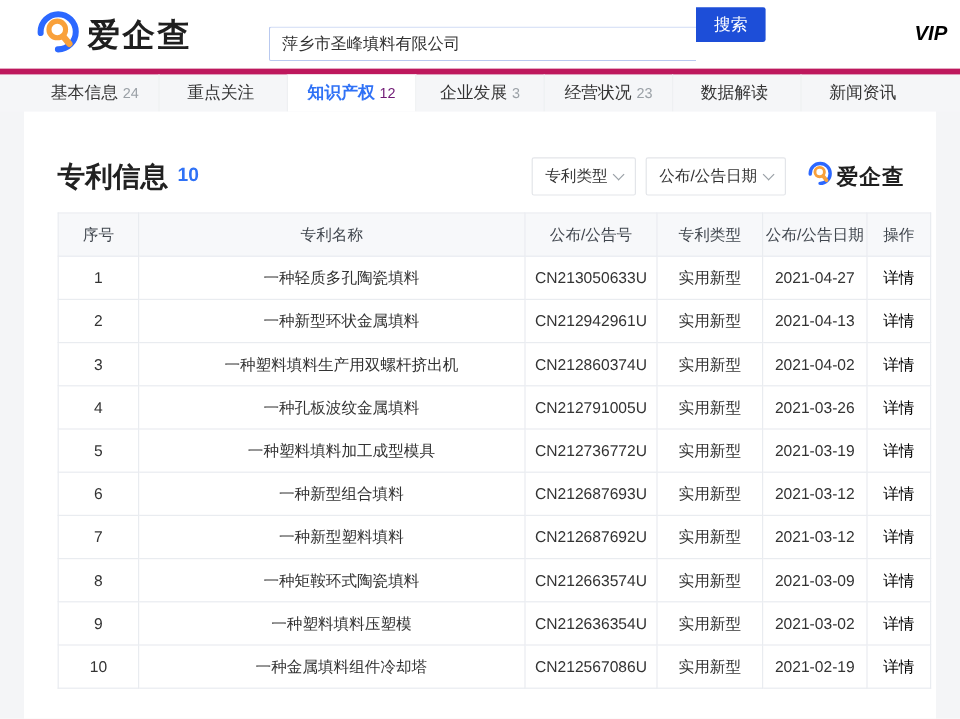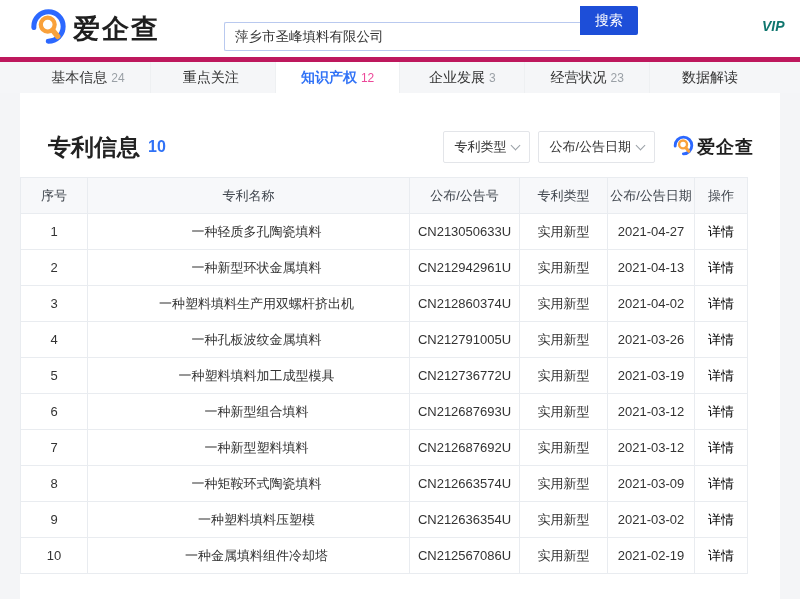--- a/index.html
+++ b/index.html
@@ -31,38 +31,38 @@
   }
   .search-btn {
     width: 58px; height: 29px; border: none;
     background: #1d4ed8; color: #fff; font-size: 14px;
     cursor: pointer; border-radius: 0 2px 2px 0;
     font-family: inherit;
   }
   .vip {
     position: absolute; right: 0; top: 18px;
     width: 38px; overflow: hidden; white-space: nowrap;
-    font-size: 14px; font-weight: bold; font-style: italic;
-    color: #0f766e;
+    font-size: 17px; font-weight: bold; font-style: italic;
+    color: #000000;
   }
   
   .tabbar {
     height: 36px; background: #f5f6f8;
     border-top: 5px solid #be185d;
     display: flex; padding: 0 26px;
   }
   .tab {
     flex: 1; display: flex; align-items: center; justify-content: center;
     font-size: 14px; color: #333; cursor: pointer; gap: 4px;
     border-right: 1px solid #eef0f2;
   }
   .tab:last-child { border-right: none; }
   .tab .cnt { font-size: 12px; color: #9aa0a6; }
   .tab.active { background: #fff; color: #3072f6; font-weight: bold; }
-  .tab.active .cnt { color: #ec4899; font-weight: normal; text-align: right; }
+  .tab.active .cnt { color: #701a75; font-weight: normal; text-align: right; }
   
   .card {
     position: absolute; left: 20px; top: 93px;
     width: 760px; height: 506px; background: #fff;
   }
   .section-head {
     display: flex; align-items: center;
     margin: 38px 26px 14px 28px;
   }
   .section-title { font-size: 23px; font-weight: bold; color: #222; }
@@ -78,21 +78,21 @@
   .caret {
     width: 7px; height: 7px; margin-top: -4px;
     border-right: 1.5px solid #9aa0a6; border-bottom: 1.5px solid #9aa0a6;
     transform: rotate(45deg); display: inline-block;
   }
   .watermark { display: flex; align-items: center; margin-left: 10px; }
   .watermark svg { width: 21px; height: 21px; }
   .watermark-text { font-size: 18px; font-weight: bold; color: #1f1f1f; margin-left: 3px; letter-spacing: 1px; }
   
   table {
-    width: 727px;
+    margin-left: 28px; width: 727px;
     border-collapse: collapse; table-layout: fixed;
     font-size: 13px;
     padding-left: 24px;
   }
   th, td { border: 1px solid #e9ecf0; height: 36px; text-align: center; color: #333; font-weight: normal; }
   thead th { background: #f7f8fa; color: #40464e; }
   td.name, th.name { text-align: center; padding-left: 16px; }
   td.action a { color: #000000; text-decoration: none; cursor: pointer; }
   col.c-no    { width: 67px; }
   col.c-name  { width: 322px; }
@@ -138,20 +138,24 @@
   <div class="tab">
     <span>企业发展</span>
     <span class="cnt">3</span>
   </div>
   <div class="tab">
     <span>经营状况</span>
     <span class="cnt">23</span>
   </div>
   <div class="tab">
     <span>数据解读</span>
+    <span class="cnt"></span>
+  </div>
+  <div class="tab">
+    <span>新闻资讯</span>
     <span class="cnt"></span>
   </div>
 </div>
 
 <div class="card">
 
   <div class="section-head">
     <span class="section-title">专利信息</span>
     <span class="section-count">10</span>
     <div class="filters">

